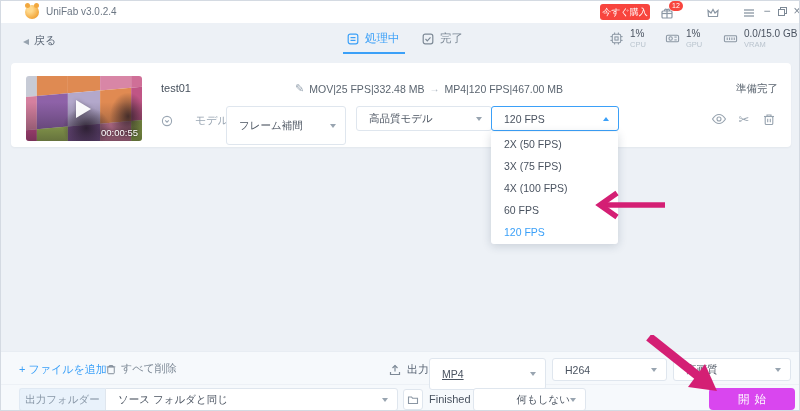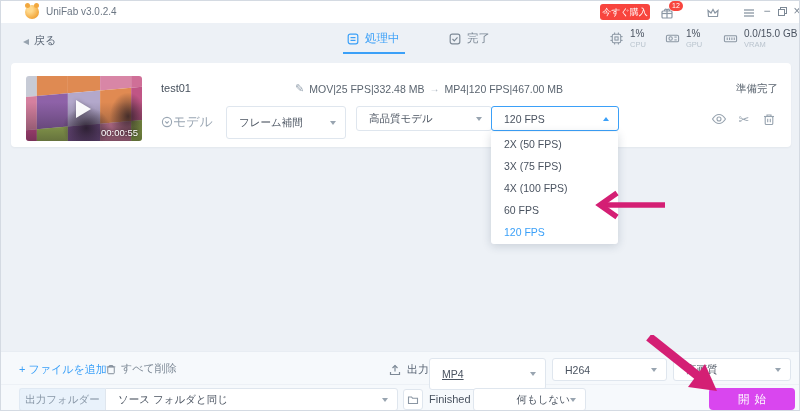--- a/index.html
+++ b/index.html
@@ -23,21 +23,21 @@
   .restore-ico { position:absolute; left:777px; top:6px; width:9px; height:9px; }
   .restore-ico span { position:absolute; width:7px; height:7px; border:1px solid #7d8996; background:transparent; }
   .restore-ico span:first-child { right:0; top:0; }
   .restore-ico span:last-child { left:0; bottom:0; background:#fff; }
 
   
   .back { position:absolute; left:22px; top:32px; font-size:11px; color:#5a6675; cursor:pointer; display:flex; align-items:center; gap:5px; }
   .back .chev { color:#97a3af; font-size:12px; line-height:1; }
   .tab { position:absolute; top:30px; display:flex; align-items:center; gap:6px; font-size:11.5px; cursor:pointer; }
   .tab-processing { left:346px; color:#3ba0f8; }
-  .tab-done { left:448px; color:#7d8996; }
+  .tab-done { left:421px; color:#7d8996; }
   .tab-underline { position:absolute; left:342px; top:51px; width:62px; height:2px; background:#3ba0f8; }
   .stat { position:absolute; top:27px; display:flex; gap:6px; }
   .stat svg { margin-top:3px; }
   .stat .v { font-size:10px; color:#4a5360; line-height:12px; }
   .stat .l { font-size:7.5px; color:#bac4ce; line-height:10px; }
 
   
   .card { position:absolute; left:10px; top:62px; width:780px; height:84px; background:#fff; border-radius:4px;
           box-shadow:0 1px 2px rgba(30,50,80,.05); }
   .thumb { position:absolute; left:15px; top:13px; width:116px; height:65px; border-radius:3px; overflow:hidden; cursor:pointer; }
@@ -49,35 +49,35 @@
             linear-gradient(to bottom, rgba(20,15,25,0) 40%, rgba(20,15,25,.45)); }
   .play { position:absolute; left:50px; top:24px; width:0; height:0; border-left:15px solid rgba(255,255,255,.95);
           border-top:9px solid transparent; border-bottom:9px solid transparent; filter:drop-shadow(0 0 2px rgba(0,0,0,.3)); }
   .dur { position:absolute; right:4px; bottom:3px; color:#fff; font-size:9.5px; text-shadow:0 0 3px rgba(0,0,0,.7); }
   .task-title { position:absolute; left:150px; top:19px; font-size:11px; color:#46505c; }
   .fileinfo { position:absolute; left:284px; top:19px; display:flex; align-items:center; gap:5px;
               font-size:10.5px; color:#5b6570; }
   .fileinfo .pencil { color:#9aa6b3; font-size:11px; cursor:pointer; }
   .fileinfo .sep { color:#aab4bf; font-size:10px; }
   .status { position:absolute; right:13px; top:19px; font-size:10.5px; color:#5b6570; }
-  .model-lab { position:absolute; left:150px; top:50px; display:flex; align-items:center; gap:0;
-               font-size:13px; color:#9aa6b3; }
+  .model-lab { position:absolute; left:150px; top:50px; display:flex; align-items:center; gap:22px;
+               font-size:11px; color:#9aa6b3; }
   .row-icons { position:absolute; right:14px; top:48px; display:flex; gap:9px; align-items:center; color:#97a3af; }
   .row-icons .ic { cursor:pointer; width:16px; height:16px; display:flex; align-items:center; justify-content:center; }
   .row-icons .glyph { font-size:13px; }
 
   
   .select { position:absolute; background:#fff; border:1px solid #dfe6ee; border-radius:3px; display:flex;
             align-items:center; justify-content:space-between; padding:0 9px 0 12px; font-size:10.5px;
             color:#4a5360; cursor:pointer; }
   .caret { width:0; height:0; border-left:3.5px solid transparent; border-right:3.5px solid transparent;
            border-top:4px solid #98a4b0; }
   .caret-up { width:0; height:0; border-left:3.5px solid transparent; border-right:3.5px solid transparent;
               border-bottom:4px solid #3ba0f8; }
-  .sel-model  { left:215px; top:43px; width:120px; height:33px; }
+  .sel-model  { left:215px; top:43px; width:120px; height:39px; }
   .sel-qmodel { left:345px; top:43px; width:136px; height:25px; }
   .sel-fps    { left:480px; top:43px; width:128px; height:25px; border-color:#3ba0f8; }
 
   
   .menu { position:absolute; left:490px; top:131px; width:127px; background:#fff; border-radius:3px;
           box-shadow:0 2px 10px rgba(30,50,80,.18); padding:1px 0; z-index:15; }
   .opt { height:22px; line-height:22px; padding-left:13px; font-size:10.5px; color:#4a5360; cursor:pointer; }
   .opt.selected { color:#3ba0f8; }
 
   

